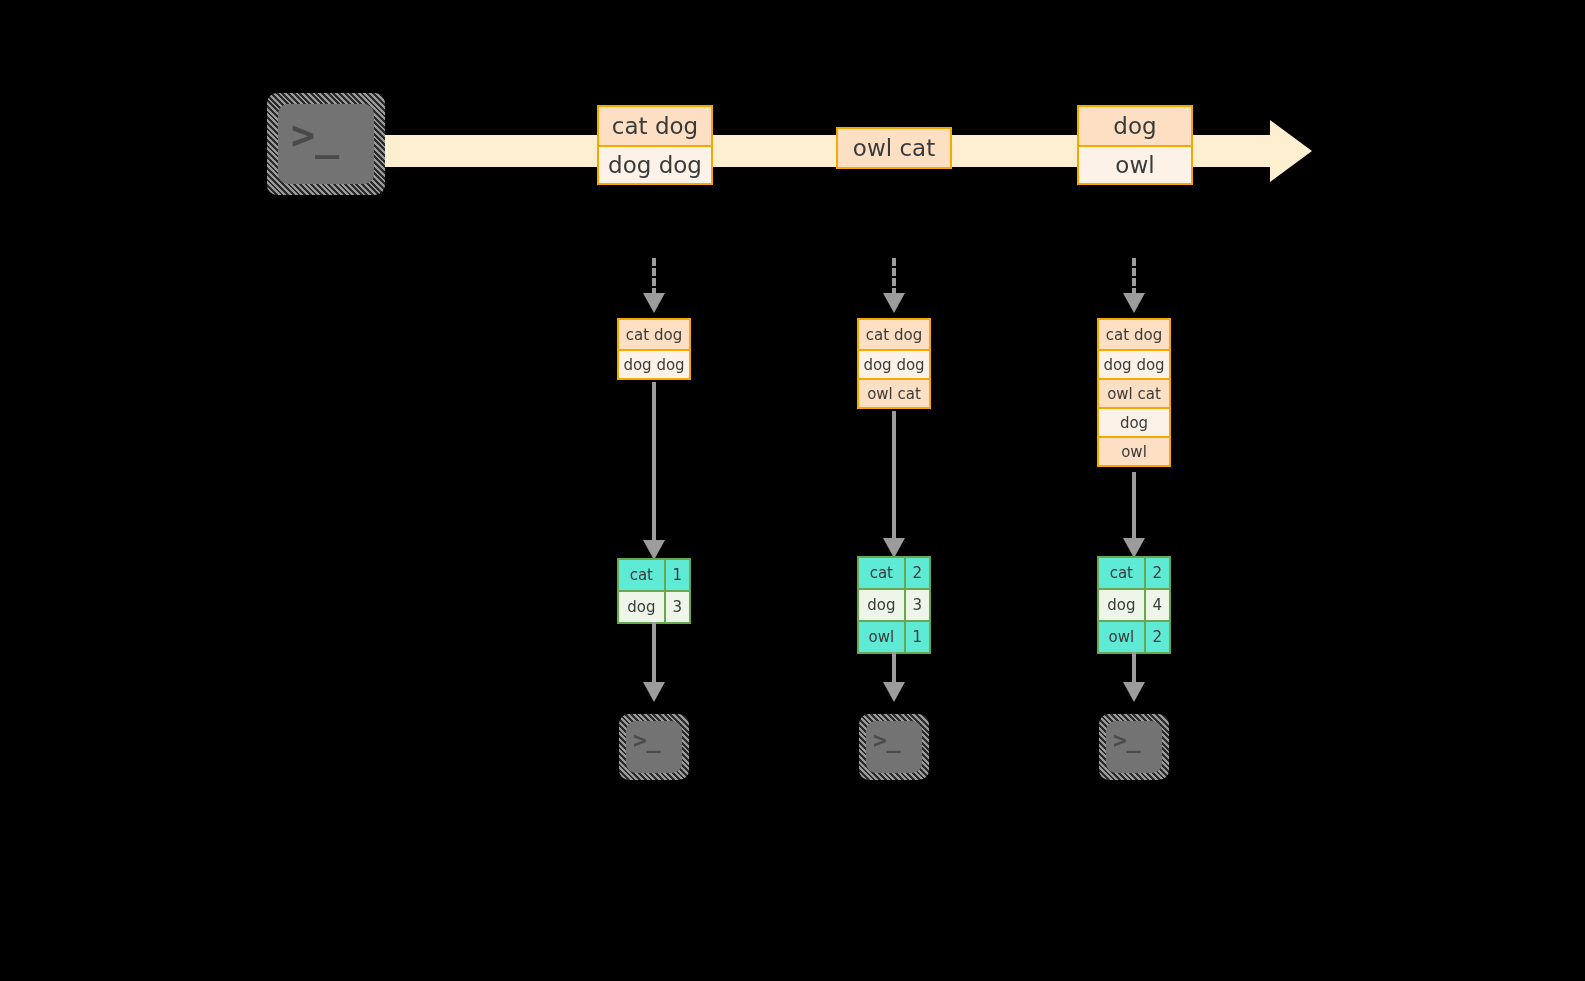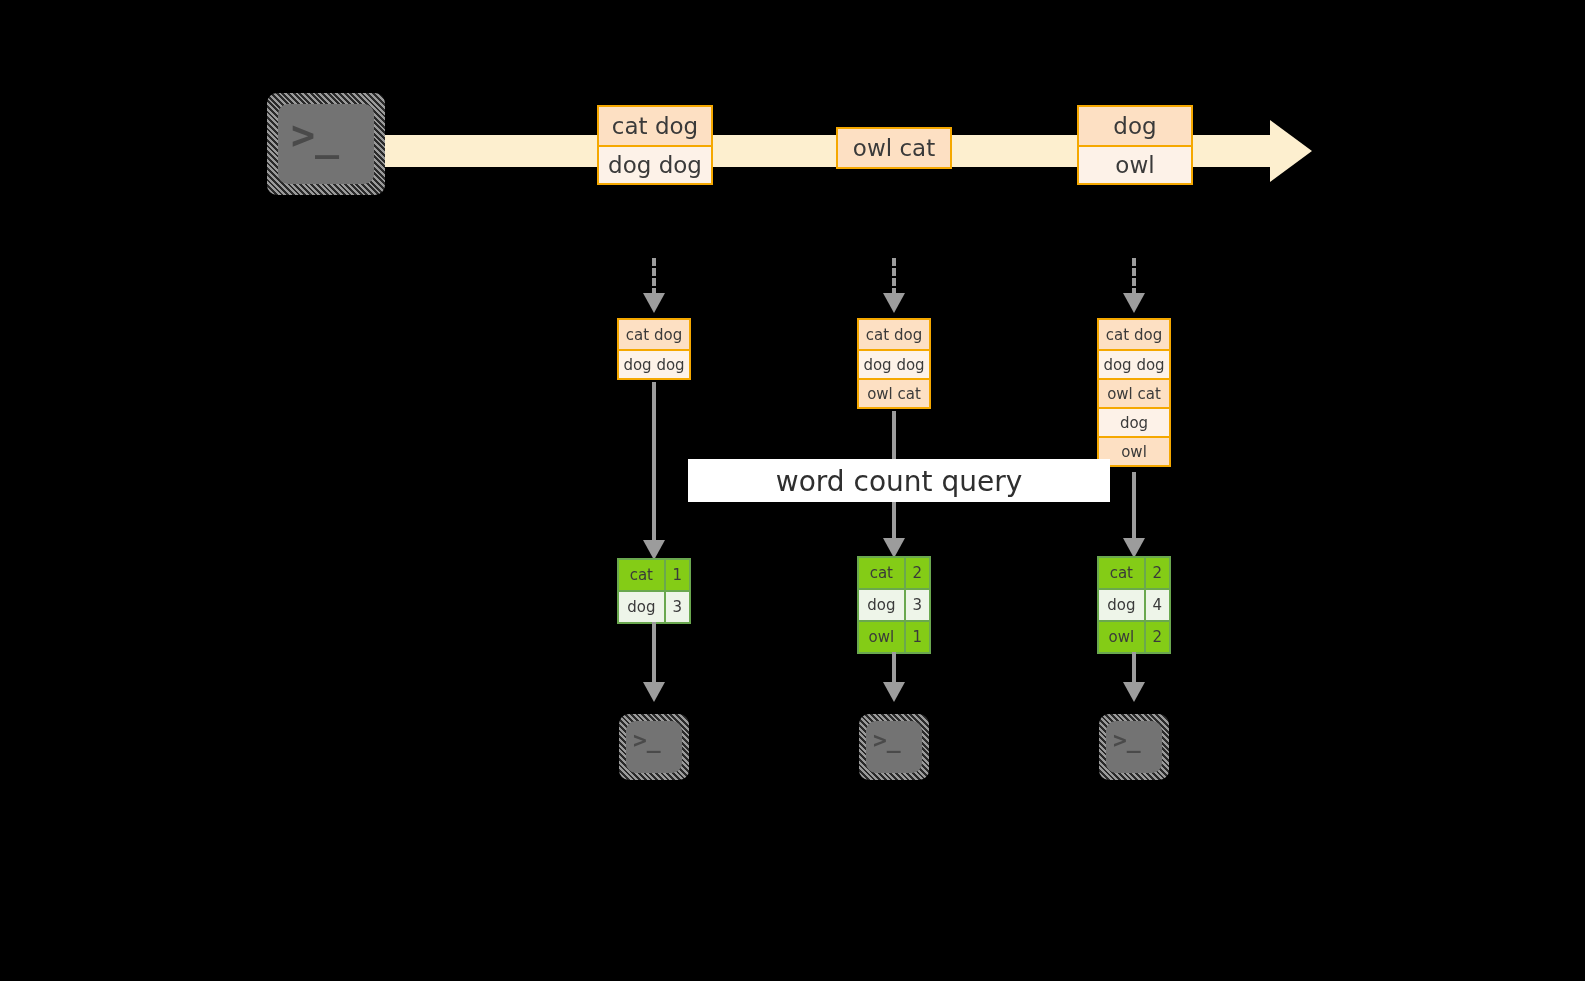--- a/index.html
+++ b/index.html
@@ -122,21 +122,21 @@
   .gtab .tc {
     box-sizing: border-box;
     display: flex;
     align-items: center;
     justify-content: center;
     font-size: 15px;
     color: #3a3a3a;
   }
   .gtab .tc.k { width: 46px; }
   .gtab .tc.v { width: 26px; border-left: 2px solid #6aa84f; }
-  .gtab .trow.dk .tc { background: #84cc16; }
+  .gtab .trow.dk .tc { background: #5eead4; }
   .gtab .trow.lt .tc { background: #eef5e9; }
 
   .g1 { left: 617px;  top: 558px; width: 74px; }
   .g2 { left: 857px;  top: 556px; width: 74px; }
   .g3 { left: 1097px; top: 556px; width: 74px; }
 
   
   .vline {
     position: absolute;
     width: 4px;
@@ -233,23 +233,20 @@
 
   <div class="vline" style="left:652px; top:382px; height:172px;"></div>
   <div class="vhead" style="left:643px; top:540px;"></div>
 
   <div class="vline" style="left:892px; top:411px; height:143px;"></div>
   <div class="vhead" style="left:883px; top:538px;"></div>
 
   <div class="vline" style="left:1132px; top:472px; height:82px;"></div>
   <div class="vhead" style="left:1123px; top:538px;"></div>
 
-  <div class="qband">
-    <div class="qtext">word count query</div>
-  </div>
 
   <div class="gtab g1">
     <div class="trow dk">
       <div class="tc k">cat</div>
       <div class="tc v">1</div>
     </div>
     <div class="trow lt">
       <div class="tc k">dog</div>
       <div class="tc v">3</div>
     </div>

